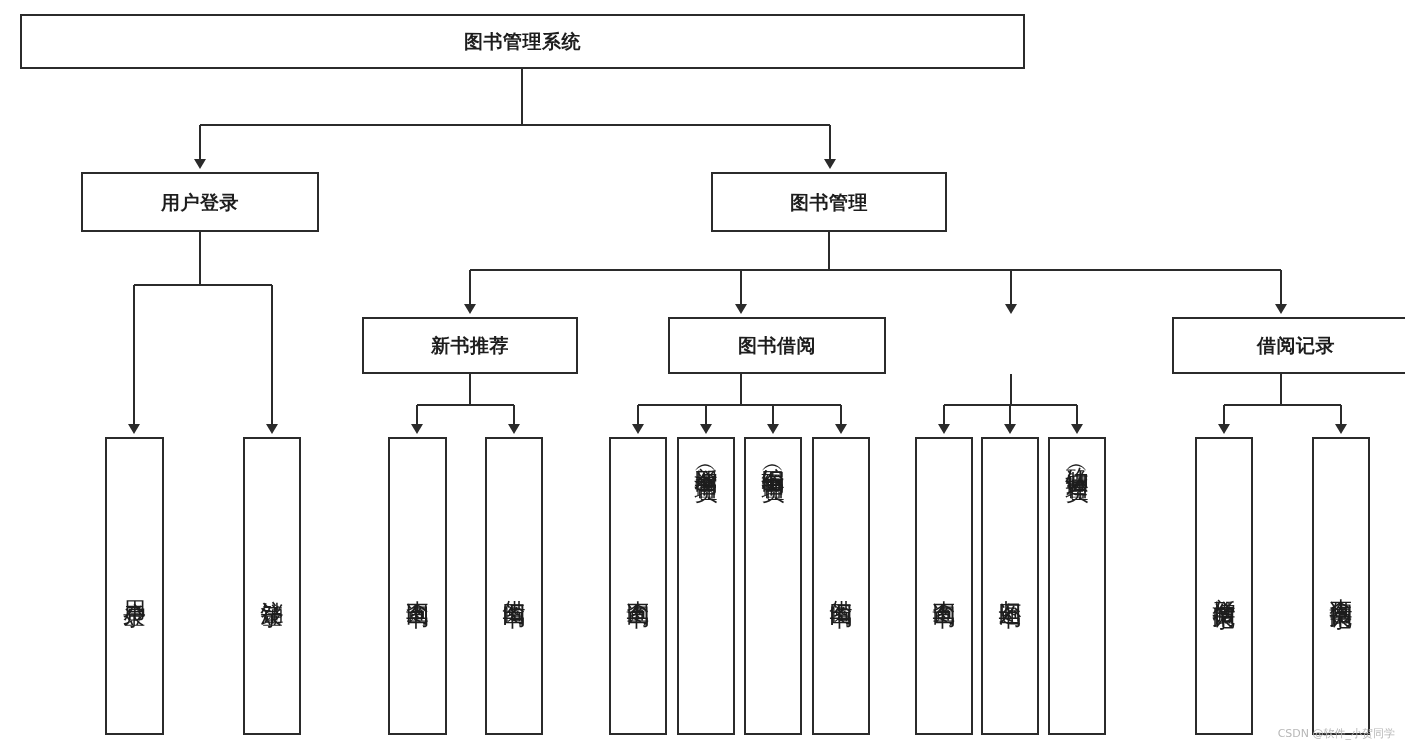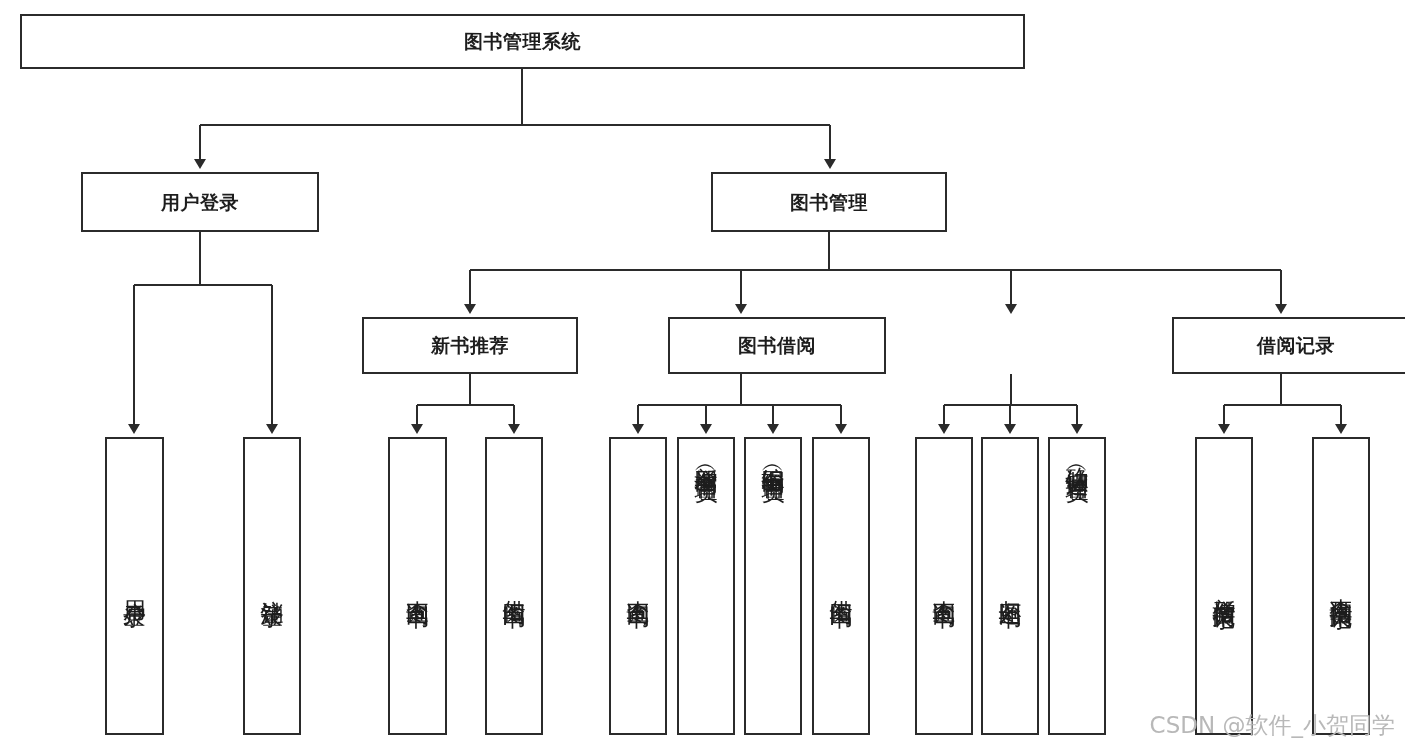--- a/index.html
+++ b/index.html
@@ -57,21 +57,21 @@
     padding-top: 10px;
   }
   .leaf-box.center-v {
     align-items: center;
     padding-top: 0;
   }
   #watermark {
     position: absolute;
     right: 10px;
     bottom: 6px;
-    font-size: 23px;
+    font-size: 11px;
     color: #b8b8b8;
     white-space: nowrap;
     pointer-events: none;
   }
 </style>
 </head>
 <body>
 
 <div id="diagram-root">
 

